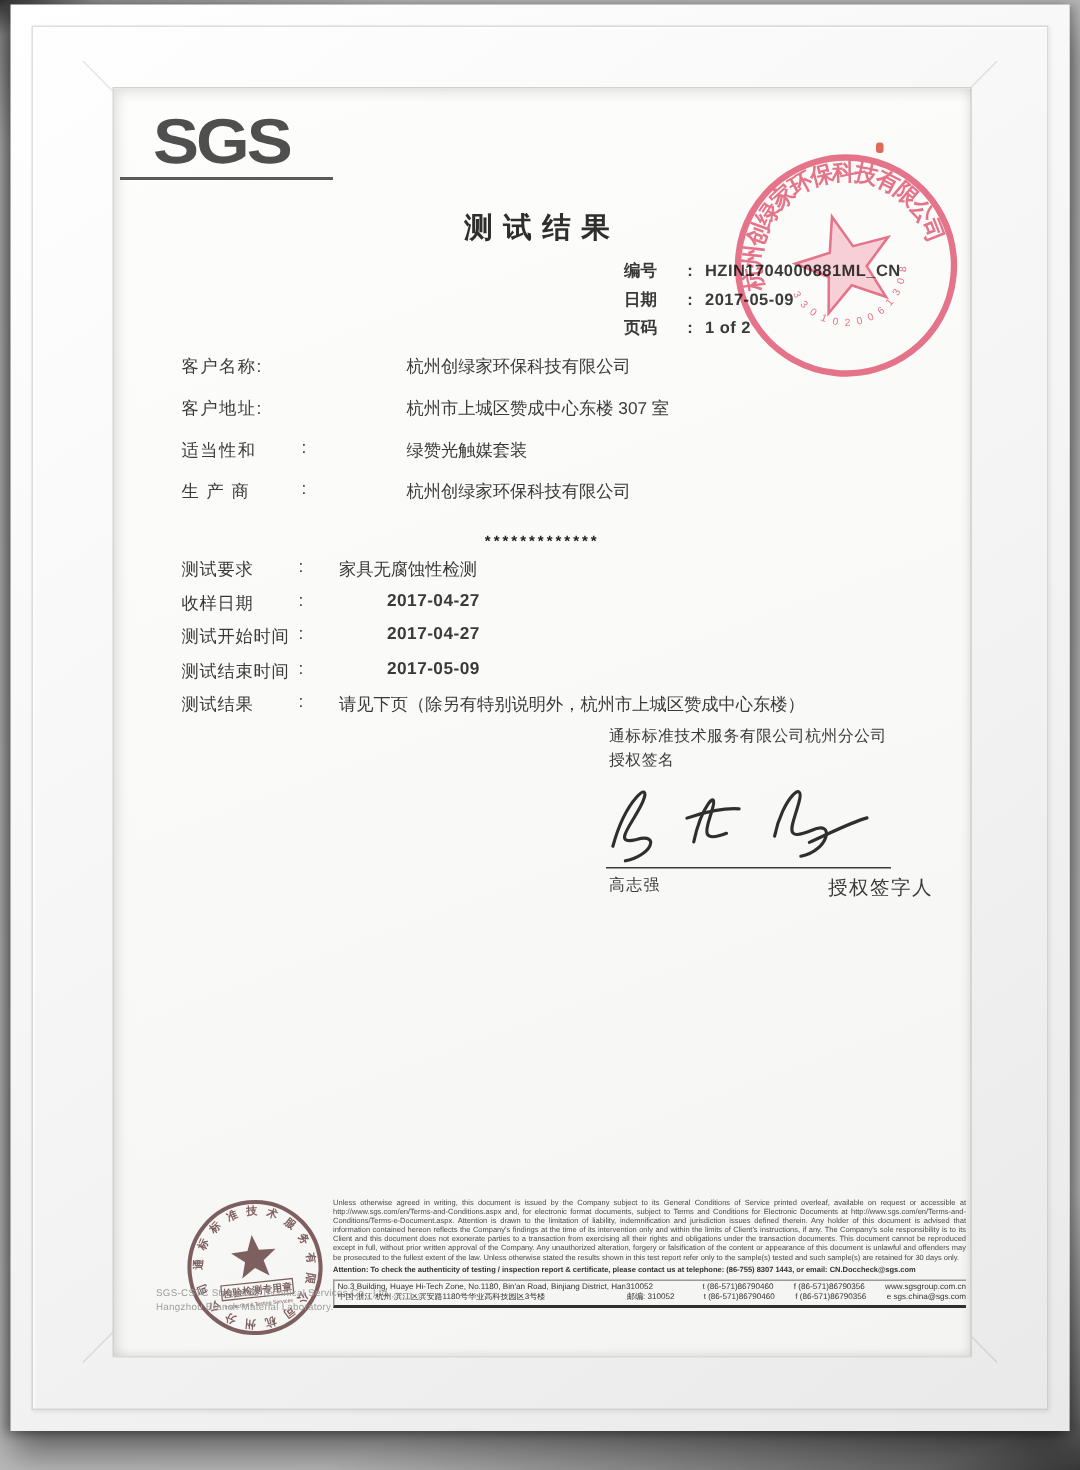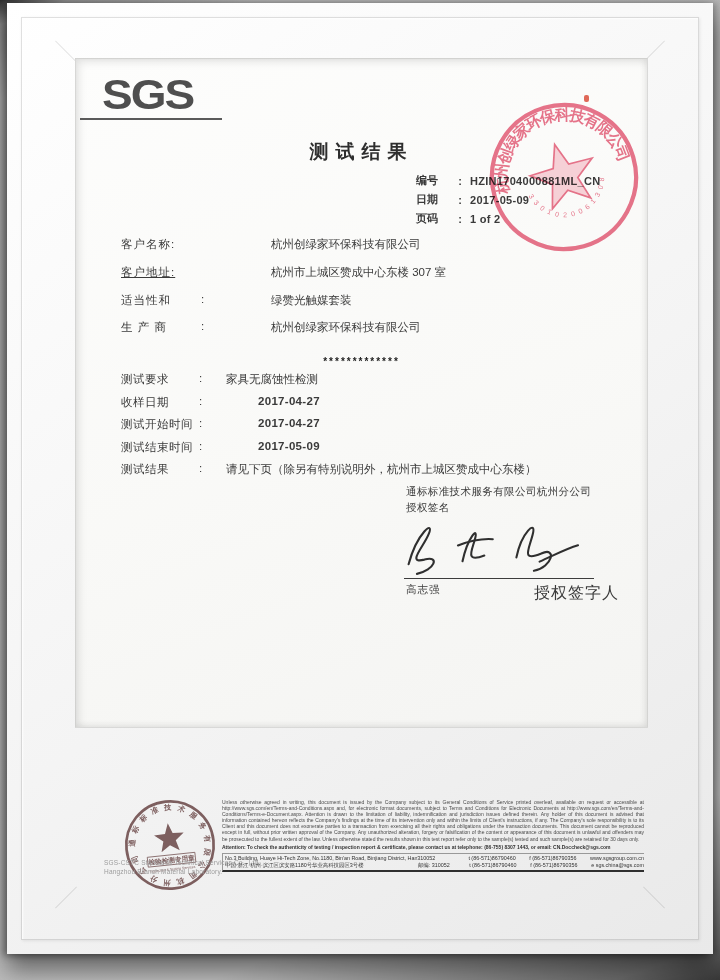--- a/index.html
+++ b/index.html
@@ -12,21 +12,21 @@
     background:linear-gradient(145deg,#ffffff 0%,#f4f4f4 55%,#e9e9e9 100%);
     box-shadow:0 16px 22px rgba(0,0,0,.45), -4px 2px 7px rgba(0,0,0,.35), 4px 0 6px rgba(0,0,0,.2); }
   .frame-groove { position:absolute; inset:14px; border:1px solid rgba(0,0,0,.12);
     box-shadow:inset 1px 1px 2px rgba(255,255,255,.9), 1px 1px 3px rgba(0,0,0,.08); }
   .mitre { position:absolute; width:30px; height:1px; background:rgba(0,0,0,.10); }
   .mitre.tl { left:44px; top:48px; transform:rotate(45deg); }
   .mitre.tr { right:44px; top:48px; transform:rotate(-45deg); }
   .mitre.bl { left:44px; bottom:56px; transform:rotate(-45deg); }
   .mitre.br { right:44px; bottom:56px; transform:rotate(45deg); }
 
-  .paper { position:absolute; left:75px; top:58px; width:573px; height:670px;
+  .paper { position:absolute; left:75px; top:58px; width:573px; height:847px;
     background:linear-gradient(160deg,#fdfdfc 0%,#f9f9f7 55%,#f4f4f2 100%);
     border:1px solid rgba(0,0,0,.14);
     box-shadow:inset 3px 3px 8px rgba(0,0,0,.10), inset -2px -2px 6px rgba(0,0,0,.07);
     color:#3a3a3a; }
 
   
   .logo { position:absolute; left:26px; top:8px; font-size:46px; font-weight:bold;
     color:#4f4f4f; letter-spacing:-2px; transform:scaleY(.92); }
   .logo-rule { position:absolute; left:4px; top:59px; width:142px; height:2px; background:#5a5a5a; }
 
@@ -59,21 +59,21 @@
   .t-lbl { position:absolute; left:0; letter-spacing:.5px; }
   .t-colon { position:absolute; left:78px; }
   .t-val { position:absolute; left:105px; white-space:nowrap; }
   .t-val.bold { font-weight:bold; letter-spacing:.3px;margin-left:32px; }
 
   
   .sig-company { position:absolute; left:330px; top:424px; font-size:10.5px; line-height:16px; letter-spacing:.4px; }
   .sig-svg { position:absolute; left:318px; top:452px; }
   .sig-line { position:absolute; left:328px; top:519px; width:190px; height:1px; background:#3c3c3c; }
   .sig-name { position:absolute; left:330px; top:524px; font-size:10.5px; letter-spacing:1px; }
-  .sig-title { position:absolute; left:458px; top:524px; font-size:16px; letter-spacing:1px; }
+  .sig-title { position:absolute; left:476px; top:524px; font-size:13px; letter-spacing:1px; }
 
   
   .lab-stamp { position:absolute; left:42px; top:734px; width:104px; height:104px; transform:rotate(-6deg); opacity:.88; }
   .lab-caption { position:absolute; left:28px; top:800px; width:160px; font-size:6.5px; line-height:8.5px;
     color:#9c9c9c; letter-spacing:.2px; }
 
   
   .footer { position:absolute; left:146px; top:740px; width:422px; }
   .legal { font-size:5px; line-height:6.1px; text-align:justify; color:#4a4a4a; }
   .attention { margin-top:2px; font-size:5px; line-height:6px; font-weight:bold; color:#333; }
@@ -135,21 +135,21 @@
       </text>
       <text font-size="6.5" fill="#e45672">
         <textPath href="#ringBottom" startOffset="8" textLength="100" lengthAdjust="spacing">3301020061308</textPath>
       </text>
     </svg>
 
     <div class="row" style="top:178px;">
       <span class="lbl">客户名称:</span>
       <span class="val-at">杭州创绿家环保科技有限公司</span>
     </div>
-    <div class="row" style="top:206px;text-decoration:underline;">
+    <div class="row" style="top:206px;">
       <span class="lbl">客户地址:</span>
       <span class="val-at">杭州市上城区赞成中心东楼 307 室</span>
     </div>
 
     <div class="row" style="top:234px;">
       <span class="lbl">适当性和</span>
       <span class="colon">:</span>
       <span class="val-at">绿赞光触媒套装</span>
     </div>
     <div class="row" style="top:261px;">

